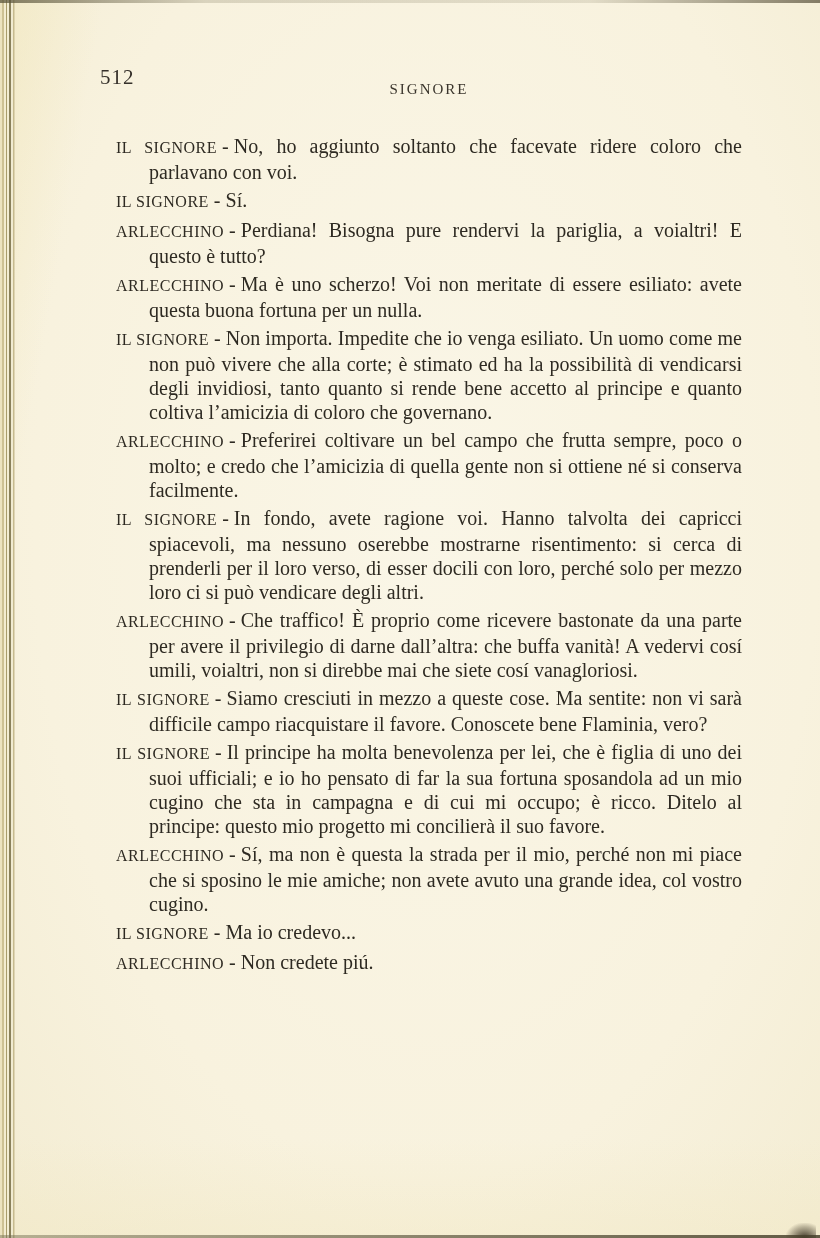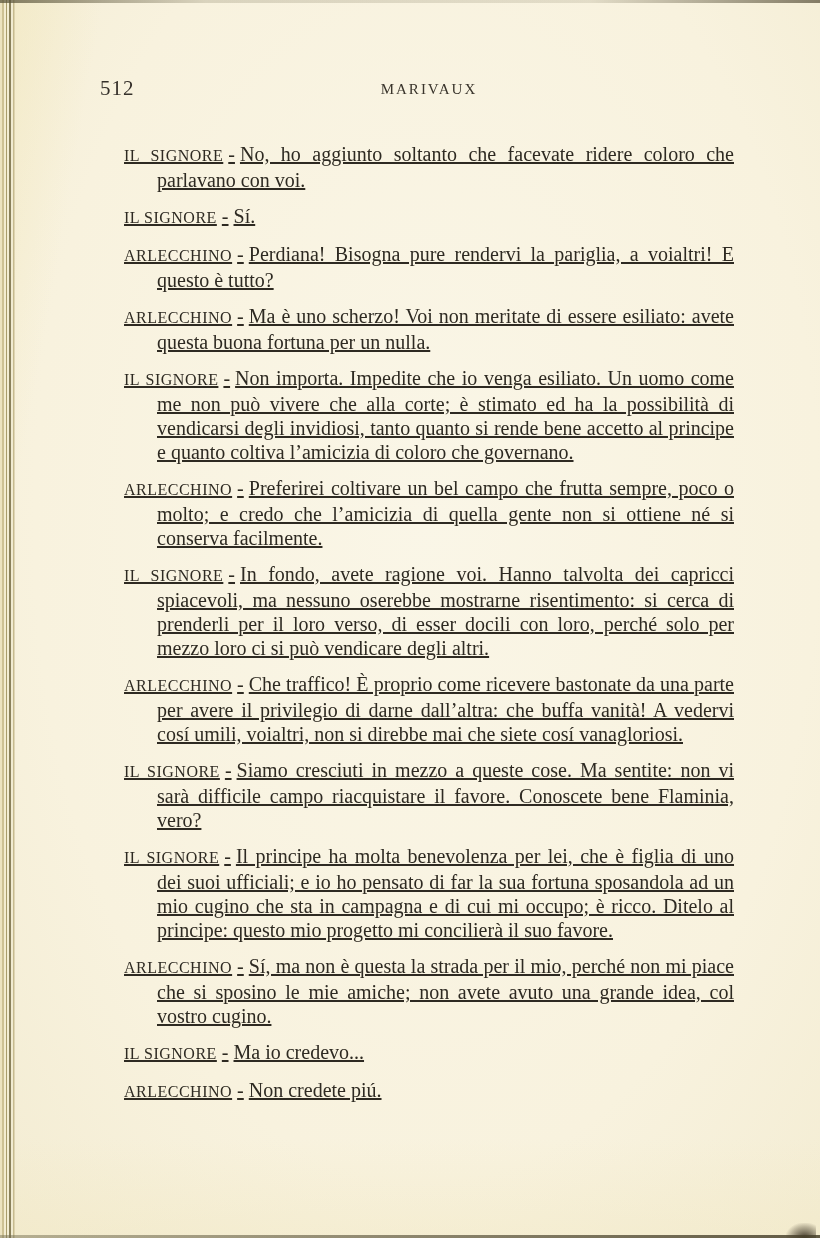--- a/index.html
+++ b/index.html
@@ -47,62 +47,61 @@
       #514c37 0px, #6f english6750 14px, #cfc49c 48px,
       #cfc49c 1075px, #97845c 1140px, #4a3a24 1190px, #2b2011 1238px);
   }
   .corner-smudge {
     position: absolute; right: 4px; bottom: 0; width: 30px; height: 15px;
     background: radial-gradient(ellipse at 62% 100%, rgba(35,26,12,0.85) 0%, rgba(35,26,12,0.28) 52%, rgba(35,26,12,0) 75%);
   }
 
   
   .folio {
-    position: absolute; left: 100px; top: 76px;
+    position: absolute; left: 100px; top: 65px;
     font-size: 21px; letter-spacing: 1px; color: #35302a;
   }
   .running-header {
     position: absolute; left: 112px; top: 81px; width: 634px;
     text-align: center;
     font-size: 15px; letter-spacing: 2px; color: #3a352c;
   }
 
   
   .dialogue {
     position: absolute; left: 112px; top: 130px; width: 634px;
   }
   .para {
-    margin: 12px;
+    margin: 4px;
     text-align: justify;
     font-size: 20px;
     line-height: 24px;
     padding-left: 33px;
     text-indent: -33px;
     color: #2e2a22;
-    text-decoration: underline;
   }
   .speaker {
     font-size: 16px;
     letter-spacing: 0.5px;
   }
   .sep { margin: 0 5px; }
 </style>
 </head>
 <body>
 
 <div class="page">
 
   <div class="binding-edge"></div>
   <div class="page-edge-right"></div>
   <div class="corner-smudge"></div>
   <div class="edge-top"></div>
   <div class="edge-bottom"></div>
 
   <span class="folio">512</span>
-  <div class="running-header">MARIVAUX</div>
+  <div class="running-header">SIGNORE</div>
 
   <div class="dialogue">
     <p class="para"><span class="speaker">IL SIGNORE</span><span class="sep">-</span><span>No, ho aggiunto soltanto che facevate ridere coloro che parlavano con voi.</span></p>
     <p class="para"><span class="speaker">IL SIGNORE</span><span class="sep">-</span><span>Sí.</span></p>
     <p class="para"><span class="speaker">ARLECCHINO</span><span class="sep">-</span><span>Perdiana! Bisogna pure rendervi la pariglia, a voialtri! E questo è tutto?</span></p>
     <p class="para"><span class="speaker">ARLECCHINO</span><span class="sep">-</span><span>Ma è uno scherzo! Voi non meritate di essere esiliato: avete questa buona fortuna per un nulla.</span></p>
     <p class="para"><span class="speaker">IL SIGNORE</span><span class="sep">-</span><span>Non importa. Impedite che io venga esiliato. Un uomo come me non può vivere che alla corte; è stimato ed ha la possibilità di vendicarsi degli invidiosi, tanto quanto si rende bene accetto al principe e quanto coltiva l’amicizia di coloro che governano.</span></p>
     <p class="para"><span class="speaker">ARLECCHINO</span><span class="sep">-</span><span>Preferirei coltivare un bel campo che frutta sempre, poco o molto; e credo che l’amicizia di quella gente non si ottiene né si conserva facilmente.</span></p>
     <p class="para"><span class="speaker">IL SIGNORE</span><span class="sep">-</span><span>In fondo, avete ragione voi. Hanno talvolta dei capricci spiacevoli, ma nessuno oserebbe mostrarne risentimento: si cerca di prenderli per il loro verso, di esser docili con loro, perché solo per mezzo loro ci si può vendicare degli altri.</span></p>
     <p class="para"><span class="speaker">ARLECCHINO</span><span class="sep">-</span><span>Che traffico! È proprio come ricevere bastonate da una parte per avere il privilegio di darne dall’altra: che buffa vanità! A vedervi cosí umili, voialtri, non si direbbe mai che siete cosí vanagloriosi.</span></p>

